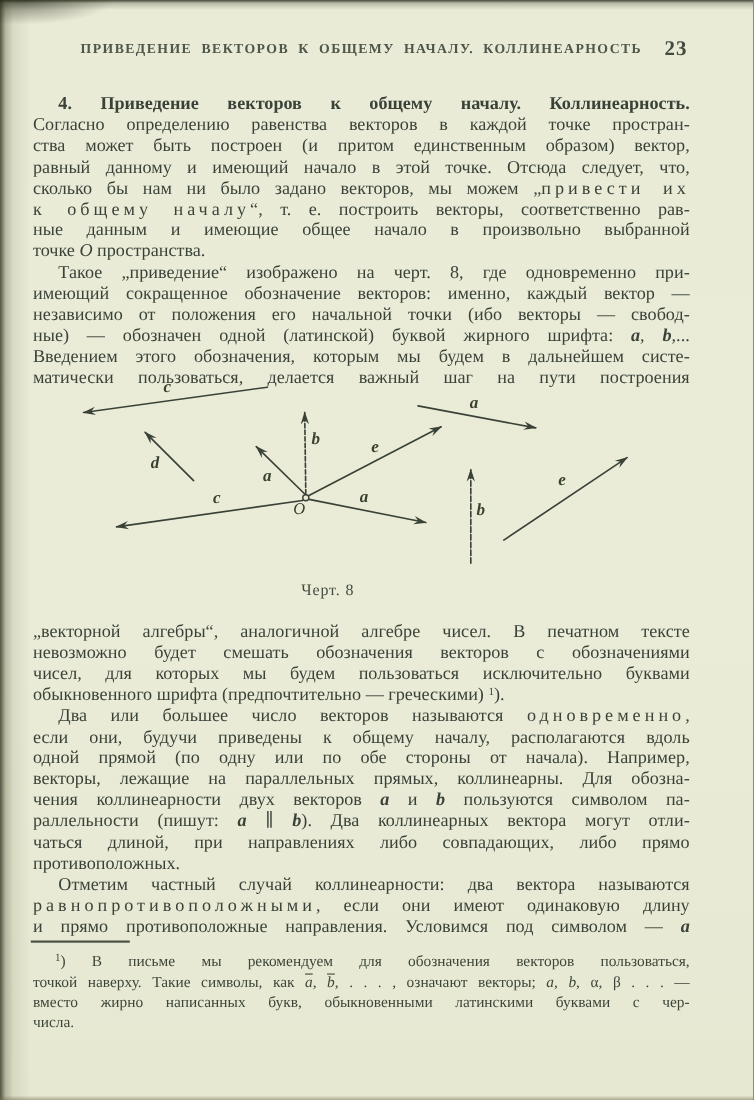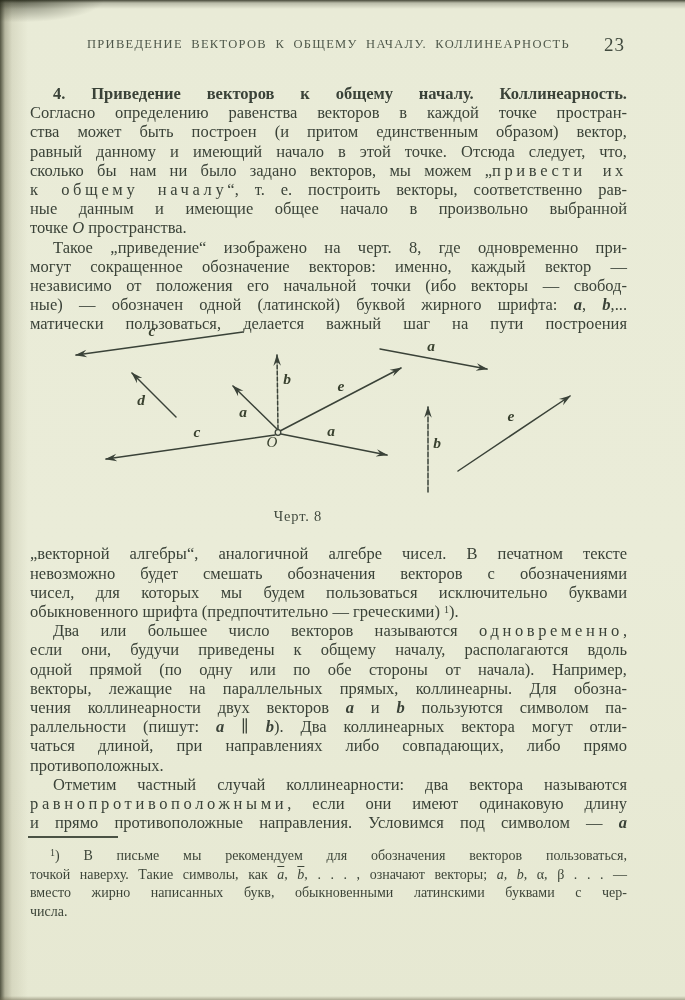--- a/index.html
+++ b/index.html
@@ -11,21 +11,21 @@
   }
   .edge-left{position:absolute;left:0;top:0;bottom:0;width:30px;pointer-events:none;
     background:linear-gradient(90deg,rgba(56,58,40,0.85) 0px,rgba(120,118,92,0.45) 5px,rgba(160,158,128,0.22) 12px,rgba(0,0,0,0) 28px);}
   .edge-top{position:absolute;left:0;top:0;right:0;height:10px;pointer-events:none;
     background:linear-gradient(180deg,rgba(42,44,30,0.85) 0px,rgba(42,44,30,0.25) 3px,rgba(0,0,0,0) 9px);}
   .corner-smudge{position:absolute;left:0;top:0;width:150px;height:45px;pointer-events:none;
     background:radial-gradient(120px 32px at 20px 0px,rgba(35,38,22,0.55),rgba(35,38,22,0) 70%);}
   .edge-bottom{position:absolute;left:0;right:0;bottom:0;height:4px;pointer-events:none;
     background:linear-gradient(180deg,rgba(0,0,0,0),rgba(110,105,80,0.5));}
 
-  header{position:absolute;top:37px;left:30px;width:597px;}
+  header{position:absolute;top:37px;left:30px;width:597px;font-weight:bold;}
   .running-title{text-align:center;font-size:12.5px;letter-spacing:1.3px;color:#4e574a;
     word-spacing:4px;white-space:nowrap;}
   .page-number{position:absolute;right:2px;top:-3px;font-size:19px;color:#414a3e;letter-spacing:1px;}
 
   .text-block{position:absolute;left:30px;top:84px;width:597px;
     font-size:16.5px;line-height:19.2px;}
   .para{margin:0;}
   .line{text-align:justify;text-align-last:justify;height:19.2px;white-space:nowrap;}
   .line.last{text-align-last:left;}
   .line.indent{text-indent:23px;}
@@ -71,23 +71,24 @@
           <div class="line">Согласно определению равенства векторов в каждой точке простран-</div>
           <div class="line">ства может быть построен (и притом единственным образом) вектор,</div>
           <div class="line">равный данному и имеющий начало в этой точке. Отсюда следует, что,</div>
           <div class="line">сколько бы нам ни было задано векторов, мы можем „<span class="sp">привести их</span></div>
           <div class="line"><span class="sp">к общему началу</span>“, т. е. построить векторы, соответственно рав-</div>
           <div class="line">ные данным и имеющие общее начало в произвольно выбранной</div>
           <div class="line last">точке <i>О</i> пространства.</div>
         </div>
         <div class="para">
           <div class="line indent">Такое „приведение“ изображено на черт. 8, где одновременно при-</div>
-          <div class="line">могут сокращенное обозначение векторов: именно, каждый вектор —</div>
+          <div class="line">имеющий сокращенное обозначение векторов: именно, каждый вектор —</div>
           <div class="line">независимо от положения его начальной точки (ибо векторы — свобод-</div>
           <div class="line">ные) — обозначен одной (латинской) буквой жирного шрифта: <b class="v"><i>a</i></b>, <b class="v"><i>b</i></b>,...</div>
+          <div class="line">Введением этого обозначения, которым мы будем в дальнейшем систе-</div>
           <div class="line">матически пользоваться, делается важный шаг на пути построения</div>
         </div>
       </div>
 
     <figure class="diagram">
       <svg viewBox="0 348 685 216" width="685" height="216" xmlns="http://www.w3.org/2000/svg">
         <defs>
           <marker id="ah" viewBox="0 0 12 8" refX="10.5" refY="4" markerWidth="13" markerHeight="9" orient="auto" markerUnits="userSpaceOnUse">
             <path d="M0.5,0.5 L11.5,4 L0.5,7.5 L4.2,4 Z" fill="#3a4238"></path>
           </marker>

